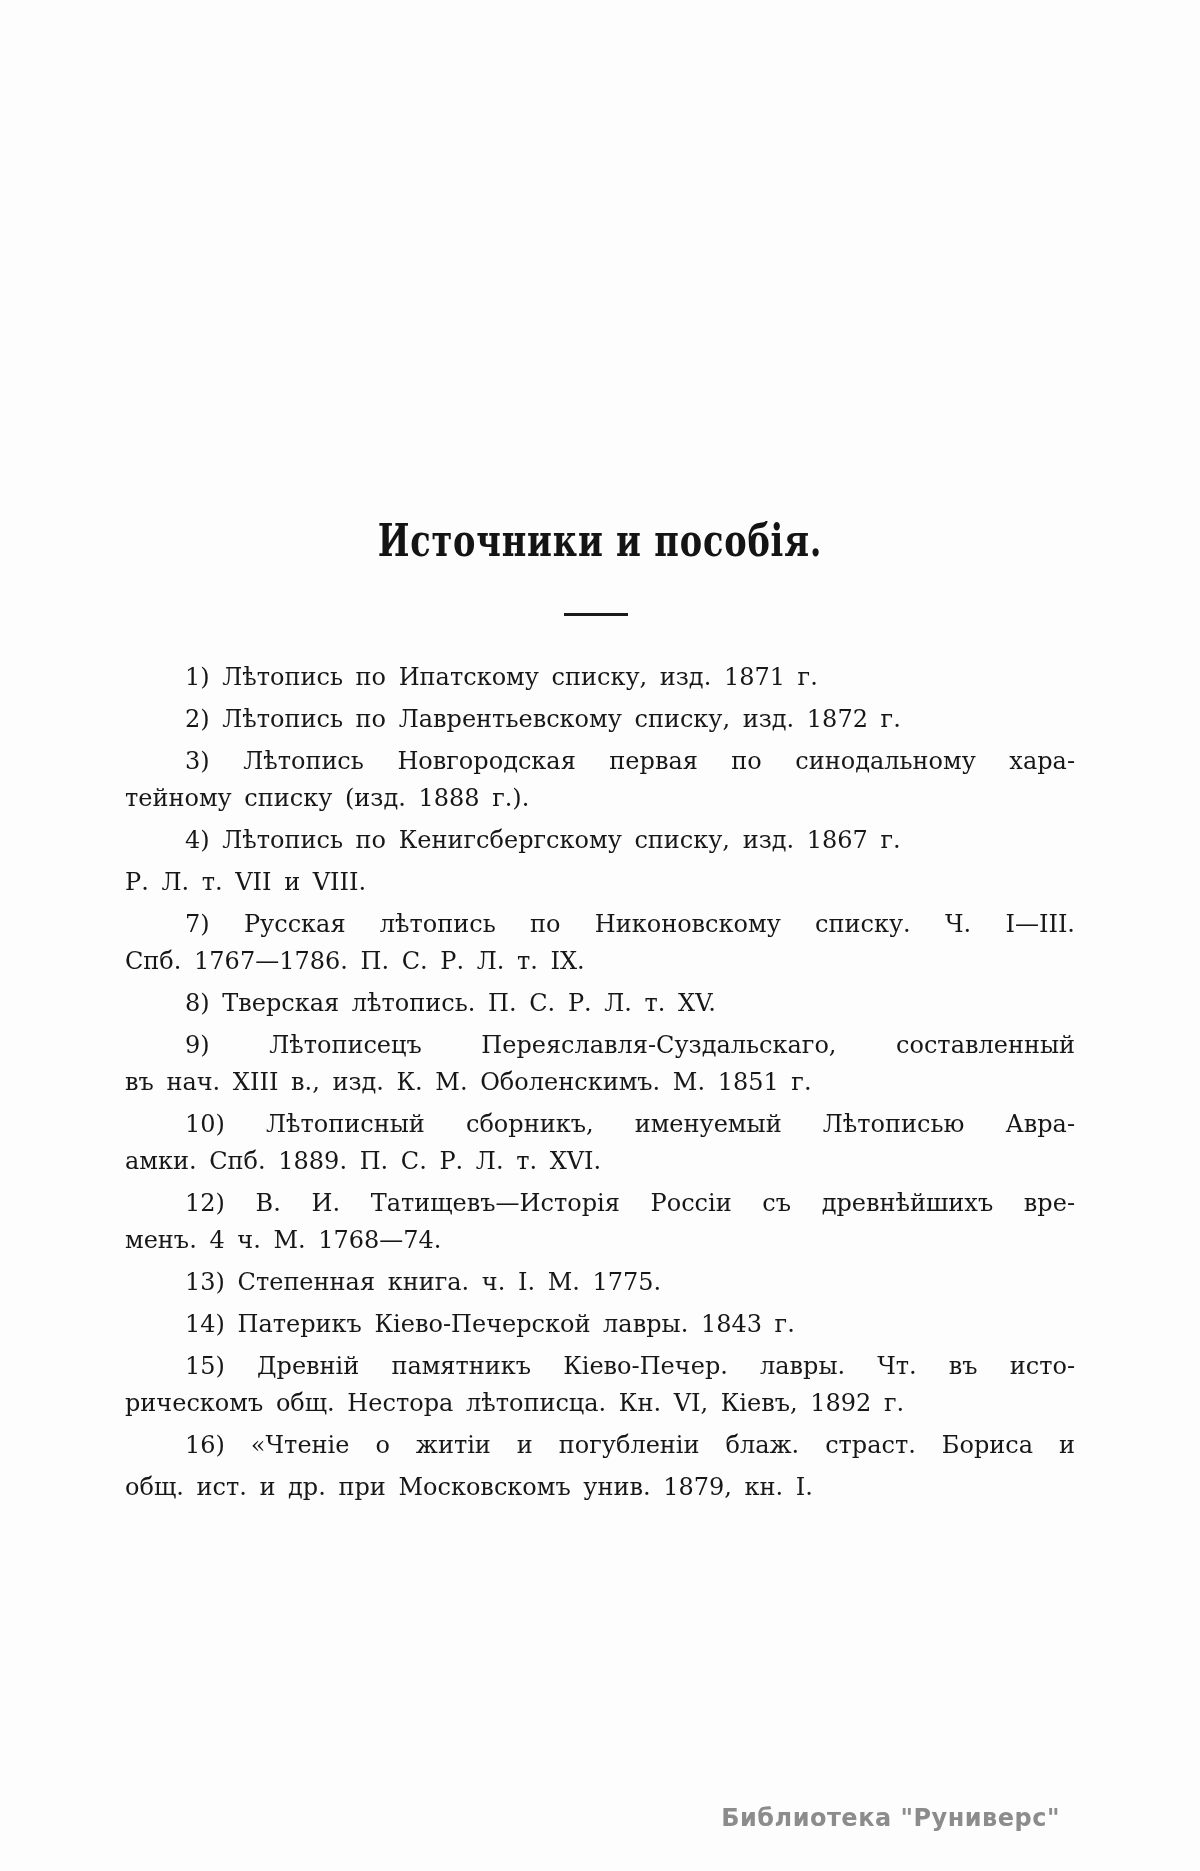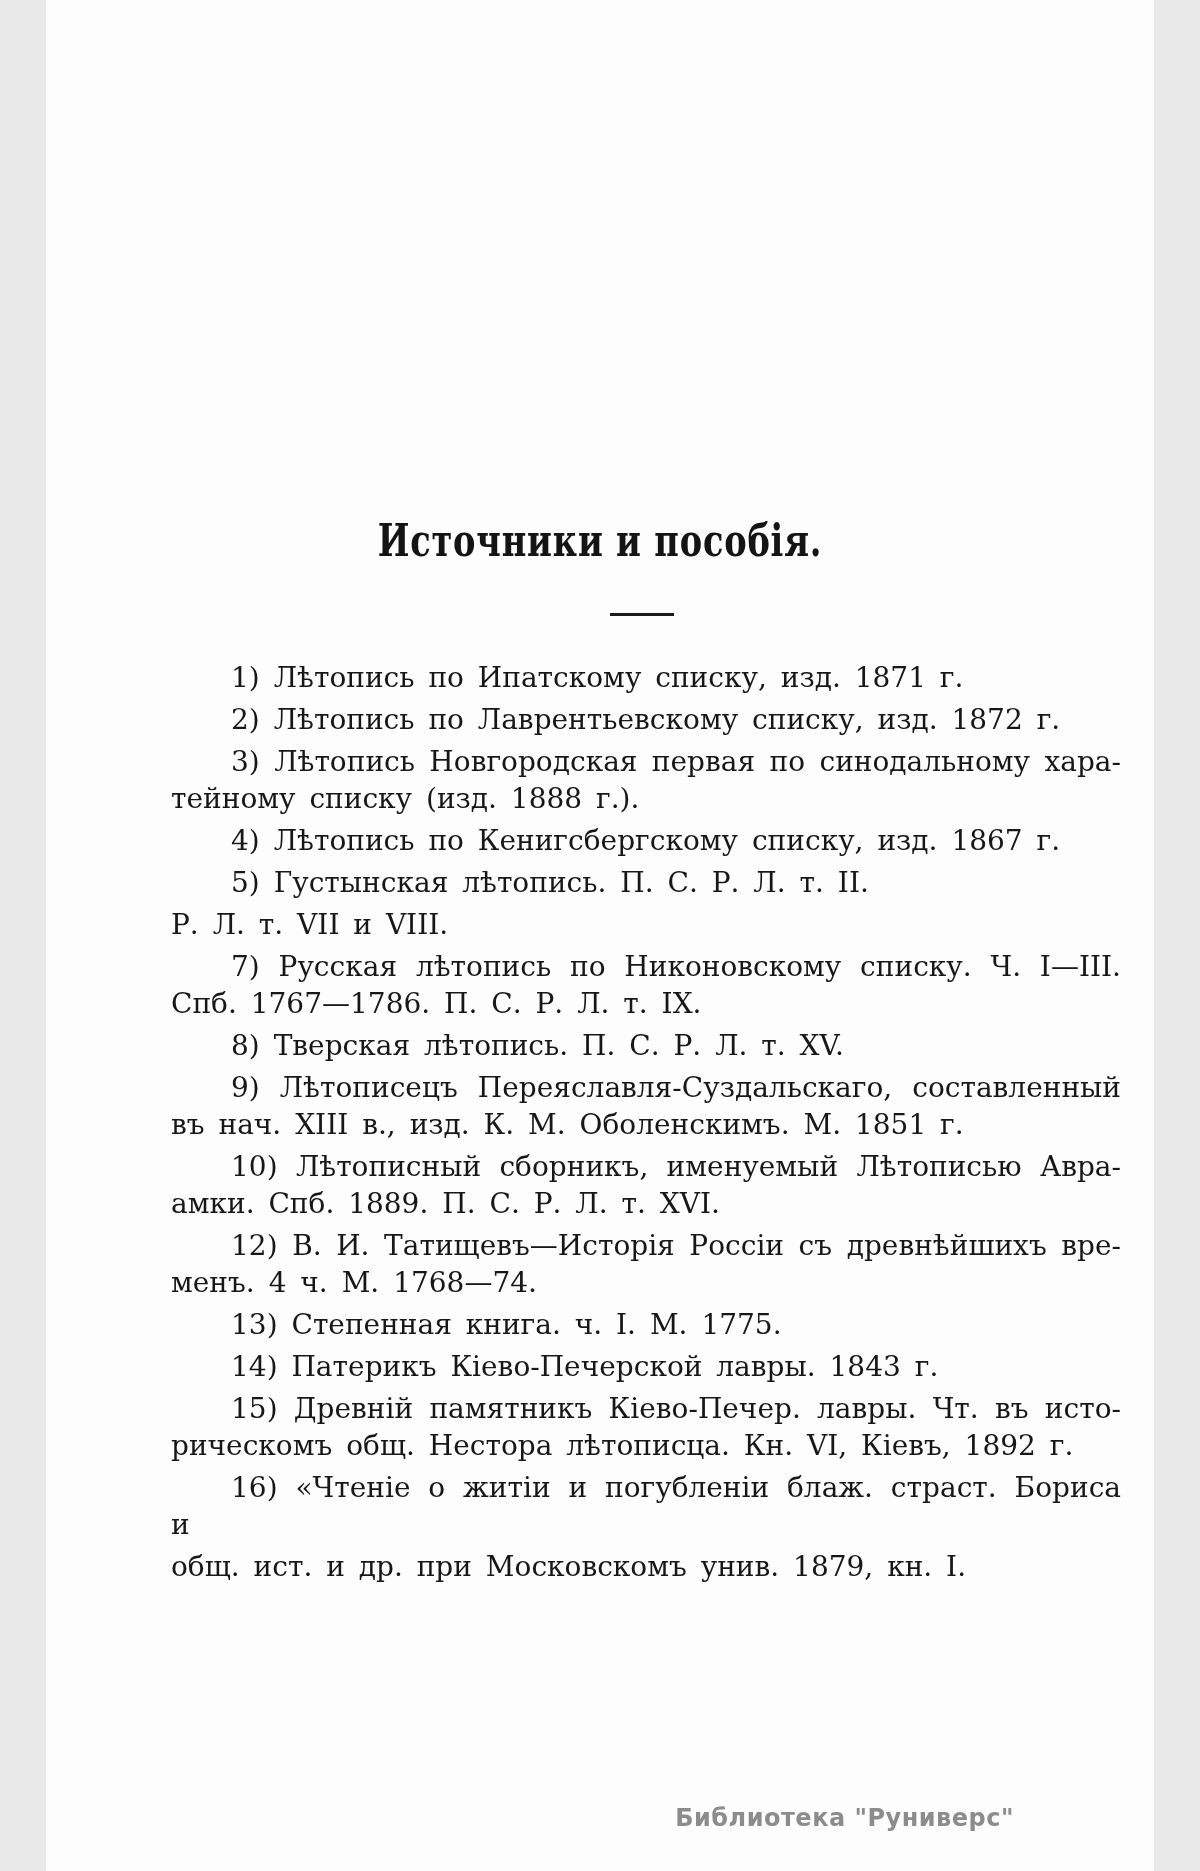--- a/index.html
+++ b/index.html
@@ -2,21 +2,21 @@
 <html><head>
 <meta charset="utf-8">
 <style>
   html, body {
     margin: 0;
     padding: 0;
     background: #e9e9e9;
   }
   .page {
     position: relative;
-    width: 1108px;
+    width: 1200px;
     height: 1871px;
     margin: 0 auto;
     background: #fdfdfd;
     overflow: hidden;
     color: #161616;
     font-family: "DejaVu Serif", serif;
   }
   .page-title {
     position: absolute;
     top: 516px;
@@ -37,21 +37,21 @@
     left: 564px;
     width: 64px;
     height: 3px;
     background: #1a1a1a;
   }
   .bib-list {
     position: absolute;
     top: 659px;
     left: 125px;
     width: 950px;
-    font-size: 28px;
+    font-size: 24px;
     line-height: 37px;
     color: #171717;
   }
   .bib-entry {
     margin-bottom: 5px;
   }
   .bib-line {
     word-spacing: 5px;
     white-space: normal;
   }
@@ -94,23 +94,20 @@
 
     <div class="bib-entry">
       <div class="bib-line indent j">3) Лѣтопись Новгородская первая по синодальному хара-</div>
       <div class="bib-line">тейному списку (изд. 1888 г.).</div>
     </div>
 
     <div class="bib-entry">
       <div class="bib-line indent">4) Лѣтопись по Кенигсбергскому списку, изд. 1867 г.</div>
     </div>
 
-    <div class="bib-entry">
-      <div class="bib-line indent">5) Густынская лѣтопись. П. С. Р. Л. т. II.</div>
-    </div>
 
     <div class="bib-entry">
       <div class="bib-line">Р. Л. т. VII и VIII.</div>
     </div>
 
     <div class="bib-entry">
       <div class="bib-line indent j">7) Русская лѣтопись по Никоновскому списку. Ч. I—III.</div>
       <div class="bib-line">Спб. 1767—1786. П. С. Р. Л. т. IX.</div>
     </div>
 

